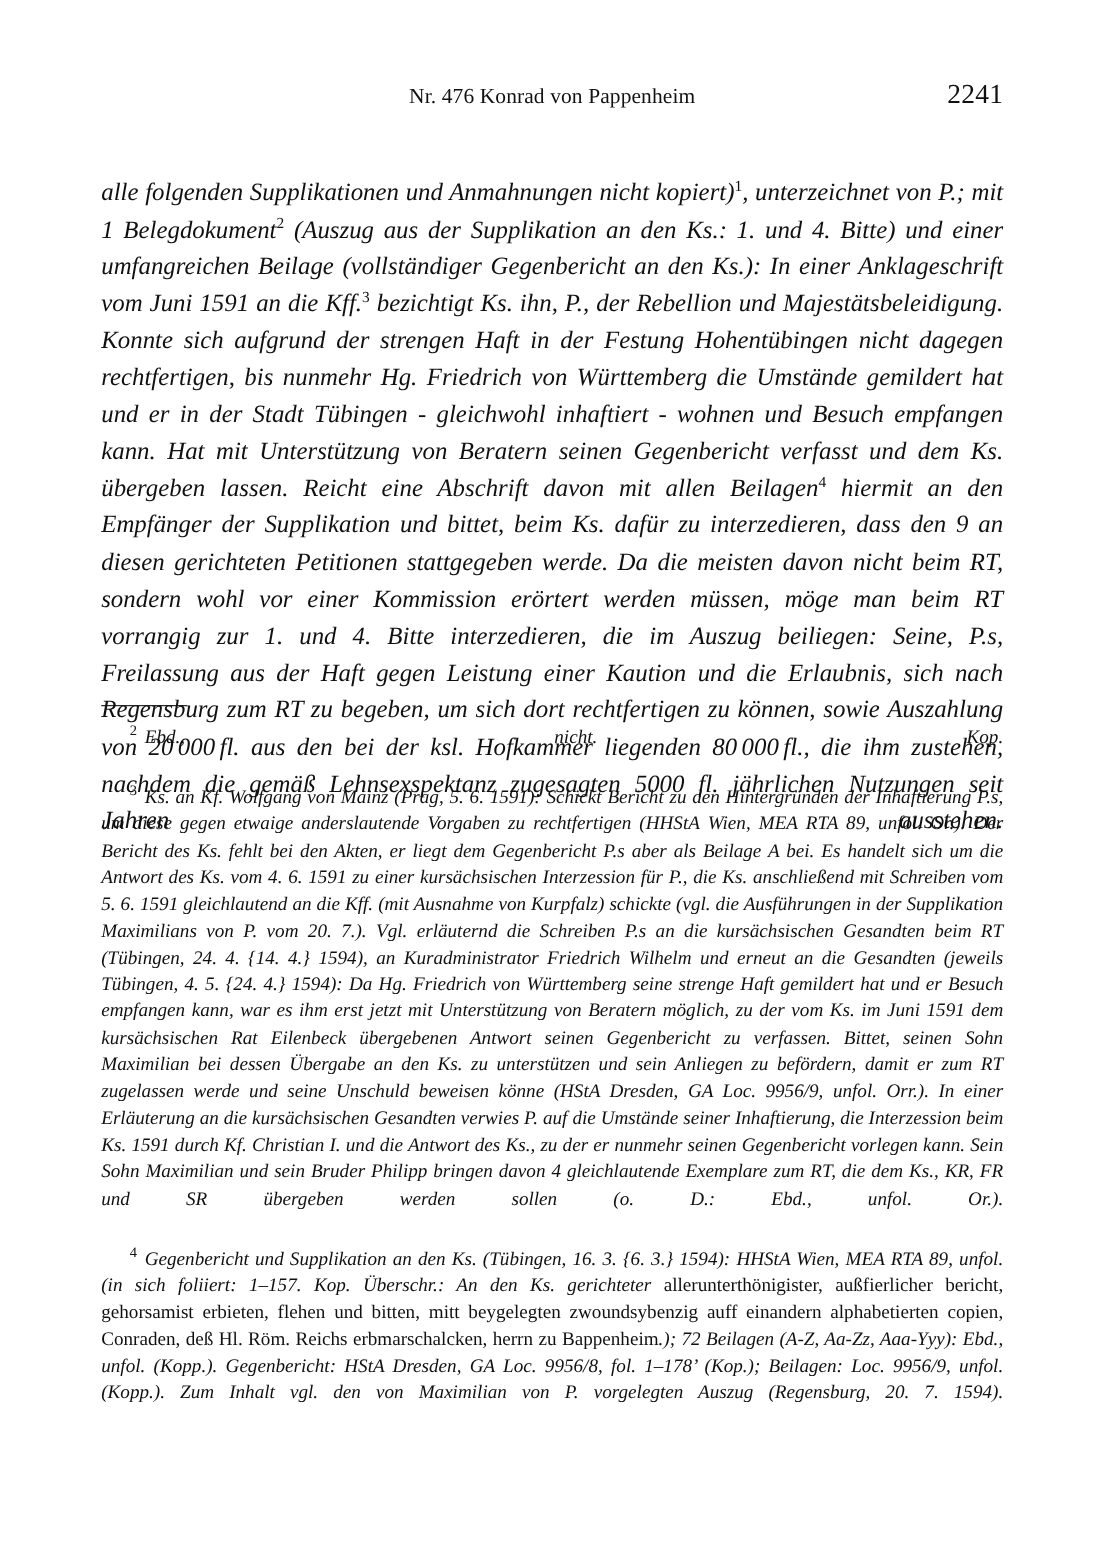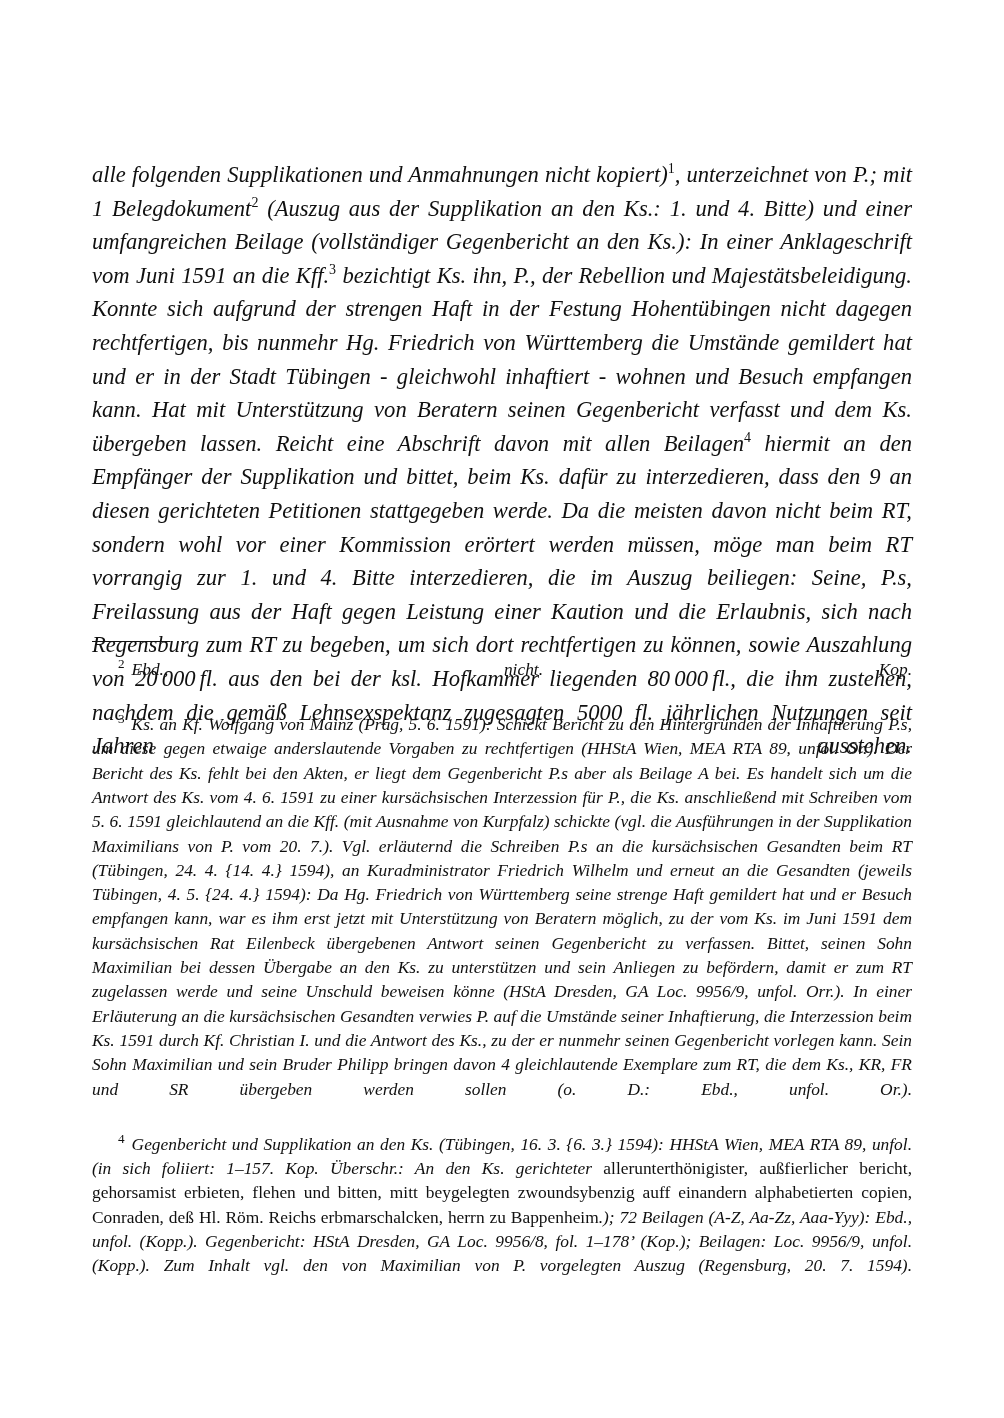--- a/index.html
+++ b/index.html
@@ -136,20 +136,24 @@
     
     display: inline-block;
     width: 0.18em;
   }
 </style>
 </head>
 <body>
 
 <div class="page">
 
+  <div class="running-head">
+    <div class="running-head-title">Nr. 476 Konrad von Pappenheim</div>
+    <div class="running-head-folio">2241</div>
+  </div>
 
   <div class="body-block">
     <p class="body-par" id="body-par">alle folgenden Supplikationen und Anmahnungen nicht kopiert)<sup class="fn-mark">1</sup>, unterzeichnet von P.; mit 1 Belegdokument<sup class="fn-mark">2</sup> (Auszug aus der Supplikation an den Ks.: 1. und 4. Bitte) und einer umfangreichen Beilage (vollständiger Gegenbericht an den Ks.): In einer Anklageschrift vom Juni 1591 an die Kff.<sup class="fn-mark">3</sup> bezichtigt Ks. ihn, P., der Rebellion und Majestätsbeleidigung. Konnte sich aufgrund der strengen Haft in der Festung Hohentübingen nicht dagegen rechtfertigen, bis nunmehr Hg. Friedrich von Württemberg die Umstände gemildert hat und er in der Stadt Tübingen - gleichwohl inhaftiert - wohnen und Besuch empfangen kann. Hat mit Unterstützung von Beratern seinen Gegenbericht verfasst und dem Ks. übergeben lassen. Reicht eine Abschrift davon mit allen Beilagen<sup class="fn-mark">4</sup> hiermit an den Empfänger der Supplikation und bittet, beim Ks. dafür zu interzedieren, dass den 9 an diesen gerichteten Petitionen stattgegeben werde. Da die meisten davon nicht beim RT, sondern wohl vor einer Kommission erörtert werden müssen, möge man beim RT vorrangig zur 1. und 4. Bitte interzedieren, die im Auszug beiliegen: Seine, P.s, Freilassung aus der Haft gegen Leistung einer Kaution und die Erlaubnis, sich nach Regensburg zum RT zu begeben, um sich dort rechtfertigen zu können, sowie Auszahlung von 20<span class="thin"></span>000<span class="thin"></span>fl. aus den bei der ksl. Hofkammer liegenden 80<span class="thin"></span>000<span class="thin"></span>fl., die ihm zustehen, nachdem die gemäß Lehnsexspektanz zugesagten 5000 fl. jährlichen Nutzungen seit Jahren ausstehen.</p>
   </div>
 
   <div class="footnote-rule"></div>
 
   <div class="footnotes" id="footnotes">
       <p class="footnote"><span class="fn-num">2</span><span>Ebd., nicht. Kop.</span></p>
       <p class="footnote"><span class="fn-num">3</span><span>Ks. an Kf. Wolfgang von Mainz (Prag, 5. 6. 1591): Schickt Bericht zu den Hintergründen der Inhaftierung P.s, um diese gegen etwaige anderslautende Vorgaben zu rechtfertigen (HHStA Wien, MEA RTA 89, unfol. Or.). Der Bericht des Ks. fehlt bei den Akten, er liegt dem Gegenbericht P.s aber als Beilage A bei. Es handelt sich um die Antwort des Ks. vom 4. 6. 1591 zu einer kursächsischen Interzession für P., die Ks. anschließend mit Schreiben vom 5. 6. 1591 gleichlautend an die Kff. (mit Ausnahme von Kurpfalz) schickte (vgl. die Ausführungen in der Supplikation Maximilians von P. vom 20. 7.). Vgl. erläuternd die Schreiben P.s an die kursächsischen Gesandten beim RT (Tübingen, 24. 4. {14. 4.} 1594), an Kuradministrator Friedrich Wilhelm und erneut an die Gesandten (jeweils Tübingen, 4. 5. {24. 4.} 1594): Da Hg. Friedrich von Württemberg seine strenge Haft gemildert hat und er Besuch empfangen kann, war es ihm erst jetzt mit Unterstützung von Beratern möglich, zu der vom Ks. im Juni 1591 dem kursächsischen Rat Eilenbeck übergebenen Antwort seinen Gegenbericht zu verfassen. Bittet, seinen Sohn Maximilian bei dessen Übergabe an den Ks. zu unterstützen und sein Anliegen zu befördern, damit er zum RT zugelassen werde und seine Unschuld beweisen könne (HStA Dresden, GA Loc. 9956/9, unfol. Orr.). In einer Erläuterung an die kursächsischen Gesandten verwies P. auf die Umstände seiner Inhaftierung, die Interzession beim Ks. 1591 durch Kf. Christian I. und die Antwort des Ks., zu der er nunmehr seinen Gegenbericht vorlegen kann. Sein Sohn Maximilian und sein Bruder Philipp bringen davon 4 gleichlautende Exemplare zum RT, die dem Ks., KR, FR und SR übergeben werden sollen (o. D.: Ebd., unfol. Or.).</span></p>

